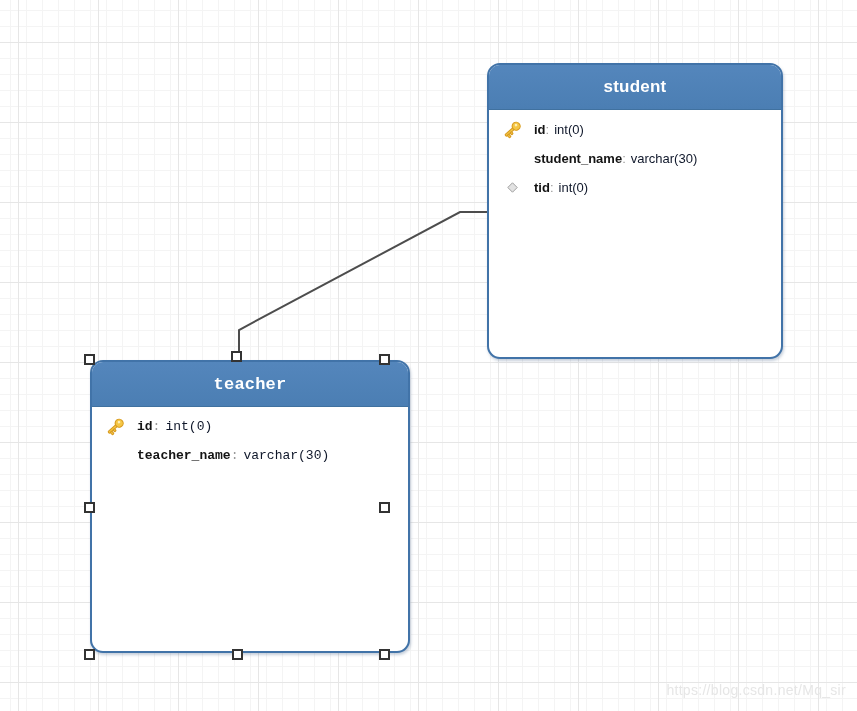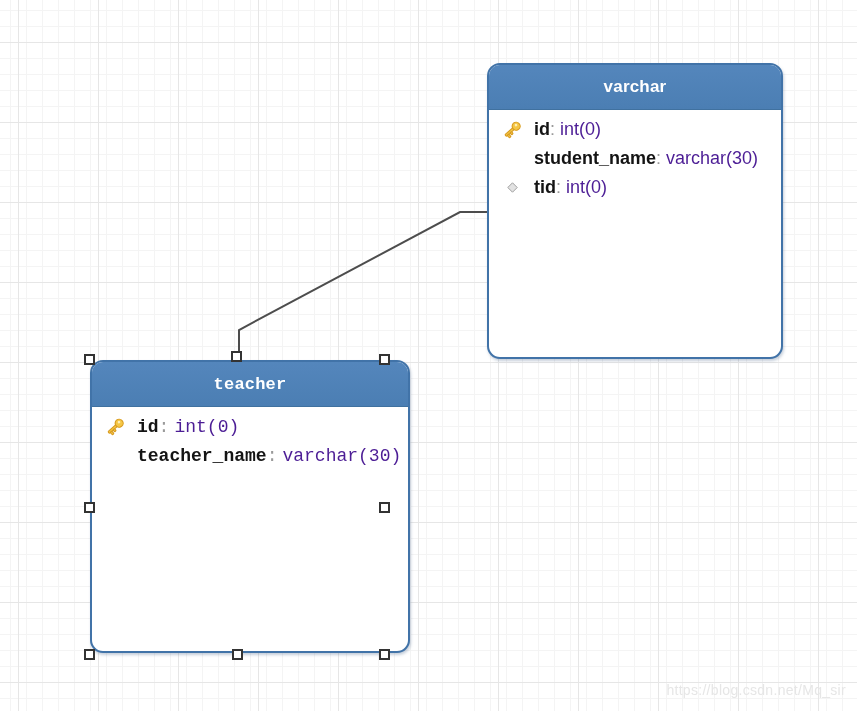--- a/index.html
+++ b/index.html
@@ -54,39 +54,39 @@
     letter-spacing: 0.2px;
   }
   .db-table .t-body {
     padding-top: 5px;
   }
   .row {
     height: 29px;
     display: flex;
     align-items: center;
     padding-left: 10px;
-    font-size: 18px;
+    font-size: 13px;
     white-space: nowrap;
   }
   .icon-cell {
     width: 27px;
     display: inline-flex;
     align-items: center;
     justify-content: center;
     flex: 0 0 27px;
   }
   .col-name {
     margin-left: 8px;
     font-weight: 700;
     color: #141414;
   }
   .colon { color: #9a9a9a; }
   .col-type {
     margin-left: 5px;
-    color: #4c1d95;
+    color: #0f172a;
   }
   .handle {
     position: absolute;
     width: 11px;
     height: 11px;
     background: #ffffff;
     border: 2px solid #333333;
     box-sizing: border-box;
     z-index: 30;
   }
@@ -105,21 +105,21 @@
 <body>
 
 <div class="canvas">
 
   <svg class="connector-layer">
     <polyline points="487,212 460,212 239,330 239,352" fill="none" stroke="#4d4d4d" stroke-width="2"></polyline>
   </svg>
 
   <div class="db-table" style="left:487px; top:63px; width:296px; height:296px;">
     <div class="t-header">
-      <span class="t-title">varchar</span>
+      <span class="t-title">student</span>
     </div>
     <div class="t-body">
       <div class="row">
         <span class="icon-cell">
           <svg width="21" height="21" viewBox="0 0 24 24" class="key-rot">
             <g fill="#f5c645" stroke="#d79a1e" stroke-width="1.2" stroke-linejoin="round">
               <rect x="1.5" y="10.7" width="12" height="2.6" rx="1"></rect>
               <rect x="3" y="13" width="2.3" height="3.8" rx="0.6"></rect>
               <rect x="7.2" y="13" width="2.3" height="2.9" rx="0.6"></rect>
               <circle cx="17.6" cy="12" r="4.6"></circle>

